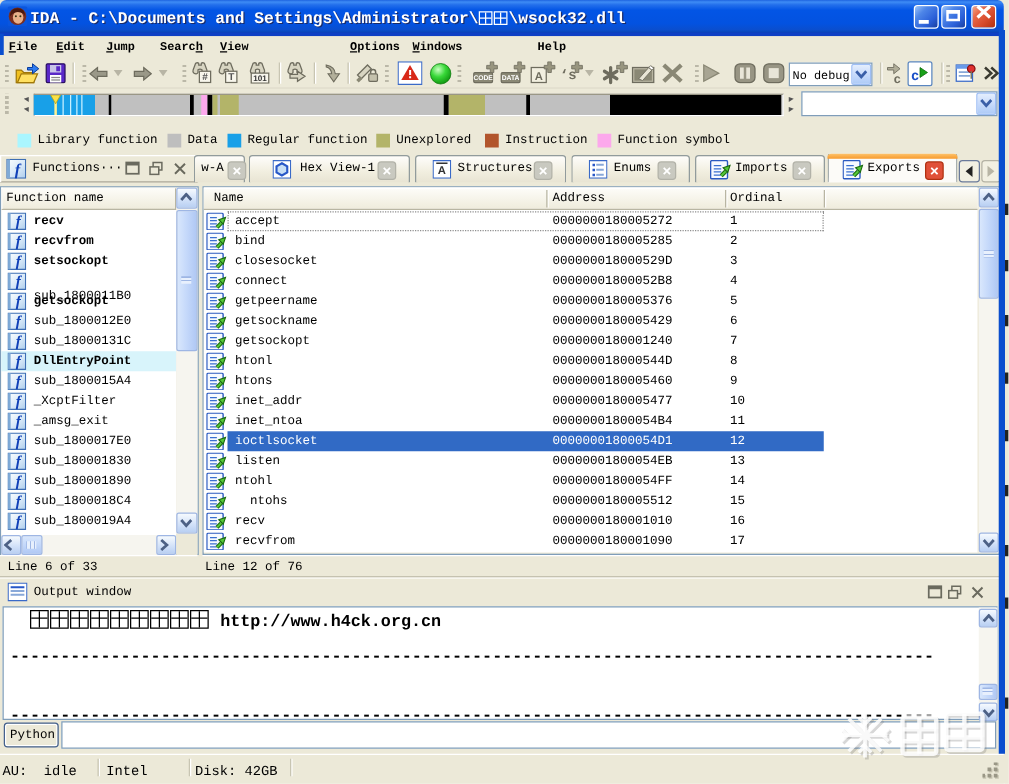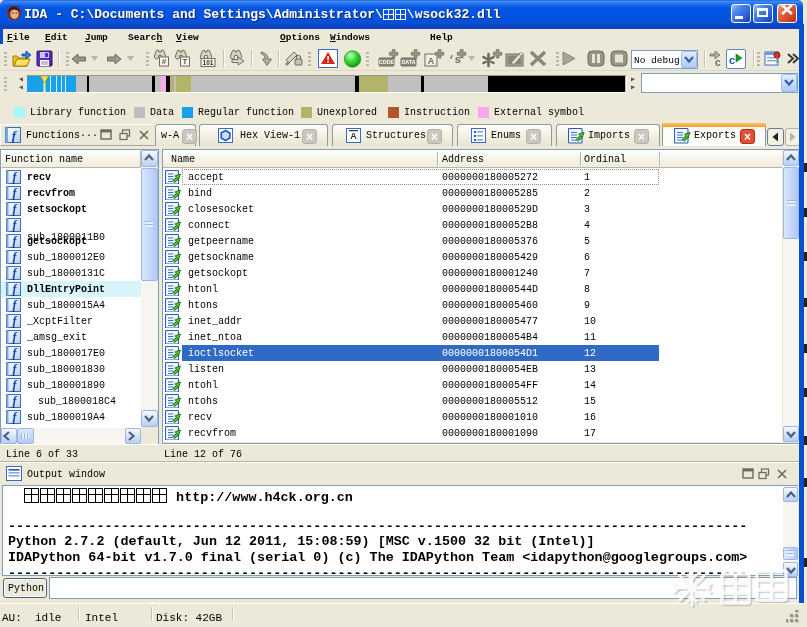--- a/index.html
+++ b/index.html
@@ -243,21 +243,21 @@
 <div class="t" style="left:30px;top:107px;font:10px 'Liberation Mono';color:#000;">Library function</div>
 <div class="a" style="left:134px;top:107px;width:11px;height:11px;background:#BEBEBE;"></div>
 <div class="t" style="left:150px;top:107px;font:10px 'Liberation Mono';color:#000;">Data</div>
 <div class="a" style="left:182px;top:107px;width:11px;height:11px;background:#18A0E8;"></div>
 <div class="t" style="left:198px;top:107px;font:10px 'Liberation Mono';color:#000;">Regular function</div>
 <div class="a" style="left:301px;top:107px;width:11px;height:11px;background:#B3B469;"></div>
 <div class="t" style="left:317px;top:107px;font:10px 'Liberation Mono';color:#000;">Unexplored</div>
 <div class="a" style="left:388px;top:107px;width:11px;height:11px;background:#B2552C;"></div>
 <div class="t" style="left:404px;top:107px;font:10px 'Liberation Mono';color:#000;">Instruction</div>
 <div class="a" style="left:478px;top:107px;width:11px;height:11px;background:#FCA8EC;"></div>
-<div class="t" style="left:494px;top:107px;font:10px 'Liberation Mono';color:#000;">External symbol</div>
+<div class="t" style="left:494px;top:107px;font:10px 'Liberation Mono';color:#000;">Function symbol</div>
 <div class="a" style="left:0;top:124px;width:158px;height:22px;background:#ECE9D8;
 border:1px solid #fff;border-bottom:1px solid #ACA899;border-right:1px solid #ACA899;"></div>
 <svg class="a" style="left:5px;top:127px" width="16" height="16">
       <defs>
         <linearGradient id="fgc" x1="0" y1="0" x2="1" y2="1">
 <stop offset="0" stop-color="#FDFEFF"></stop>
           <stop offset="0.55" stop-color="#D8E9F8"></stop>
           <stop offset="1" stop-color="#AECDEC"></stop>
         </linearGradient>
       </defs>
@@ -537,21 +537,21 @@
         <linearGradient id="fg" x1="0" y1="0" x2="1" y2="1">
 <stop offset="0" stop-color="#FDFEFF"></stop>
           <stop offset="0.55" stop-color="#D8E9F8"></stop>
           <stop offset="1" stop-color="#AECDEC"></stop>
         </linearGradient>
       </defs>
 <rect x="0.5" y="0.5" width="14" height="13" fill="url(#fg)" stroke="#3E6FB4"></rect>
 <rect x="0.5" y="0.5" width="2" height="13" fill="#7FAAD6"></rect>
 <text x="8.5" y="11" font-family="Liberation Serif" font-size="12" font-weight="bold" font-style="italic" fill="#1040B8" text-anchor="middle">f</text>
     </svg>
-<div class="t" style="left:27px;top:396px;font:normal 10px 'Liberation Mono';color:#000;margin-left:11px;">sub_1800018C4</div>
+<div class="t" style="left:27px;top:396px;font:normal 10px 'Liberation Mono';color:#000;">sub_1800018C4</div>
 <svg class="a" style="left:6px;top:410px" width="15" height="14">
       <defs>
         <linearGradient id="fg" x1="0" y1="0" x2="1" y2="1">
 <stop offset="0" stop-color="#FDFEFF"></stop>
           <stop offset="0.55" stop-color="#D8E9F8"></stop>
           <stop offset="1" stop-color="#AECDEC"></stop>
         </linearGradient>
       </defs>
 <rect x="0.5" y="0.5" width="14" height="13" fill="url(#fg)" stroke="#3E6FB4"></rect>
 <rect x="0.5" y="0.5" width="2" height="13" fill="#7FAAD6"></rect>
@@ -740,21 +740,21 @@
 <div class="t" style="left:188px;top:380px;font:10px 'Liberation Mono';color:#000;">ntohl</div>
 <div class="t" style="left:442px;top:380px;font:10px 'Liberation Mono';color:#000;">00000001800054FF</div>
 <div class="t" style="left:584px;top:380px;font:10px 'Liberation Mono';color:#000;">14</div>
 <svg class="a" style="left:165px;top:394px" width="17" height="14">
       <rect x="0.5" y="0.5" width="13" height="13.5" rx="1" fill="#F6FAFF" stroke="#2A5AC0" stroke-width="1.1"></rect>
 <path d="M3 4 L8.5 4 M3 6.5 L8.5 6.5 M3 9 L8.5 9 M3 11.5 L8.5 11.5" stroke="#3A70D0" stroke-width="1"></path>
 <path d="M8.6 11.9 L12 8.5" stroke="#1A6A10" stroke-width="3.2"></path>
 <path d="M8.6 11.9 L12 8.5" stroke="#55C838" stroke-width="1.6"></path>
 <path d="M10 5.8 L15.4 4 L13.6 9.4 Z" fill="#55C838" stroke="#1A6A10" stroke-width="0.9"></path>
     </svg>
-<div class="t" style="left:188px;top:396px;font:10px 'Liberation Mono';color:#000;">ntohs</div>
+<div class="t" style="left:200px;top:396px;font:10px 'Liberation Mono';color:#000;">ntohs</div>
 <div class="t" style="left:442px;top:396px;font:10px 'Liberation Mono';color:#000;">0000000180005512</div>
 <div class="t" style="left:584px;top:396px;font:10px 'Liberation Mono';color:#000;">15</div>
 <svg class="a" style="left:165px;top:410px" width="17" height="14">
       <rect x="0.5" y="0.5" width="13" height="13.5" rx="1" fill="#F6FAFF" stroke="#2A5AC0" stroke-width="1.1"></rect>
 <path d="M3 4 L8.5 4 M3 6.5 L8.5 6.5 M3 9 L8.5 9 M3 11.5 L8.5 11.5" stroke="#3A70D0" stroke-width="1"></path>
 <path d="M8.6 11.9 L12 8.5" stroke="#1A6A10" stroke-width="3.2"></path>
 <path d="M8.6 11.9 L12 8.5" stroke="#55C838" stroke-width="1.6"></path>
 <path d="M10 5.8 L15.4 4 L13.6 9.4 Z" fill="#55C838" stroke="#1A6A10" stroke-width="0.9"></path>
     </svg>
 <div class="t" style="left:188px;top:412px;font:10px 'Liberation Mono';color:#000;">recv</div>
@@ -803,22 +803,20 @@
       <rect x="4.5" y="2" width="7" height="6" fill="none" stroke="#6A6A5E" stroke-width="1.2"></rect>
 <rect x="2" y="5.5" width="7" height="6" fill="#ECE9D8" stroke="#6A6A5E" stroke-width="1.2"></rect>
     </svg>
 <svg class="a" style="left:775px;top:467px" width="14" height="14">
       <path d="M3 3 L11 11 M11 3 L3 11" stroke="#6A6A5E" stroke-width="1.6"></path>
     </svg>
 <div class="a" style="left:2px;top:485px;width:796px;height:91px;background:#fff;
 border:1px solid #7F9DB9;"></div>
 <div class="t" style="left:8px;top:488px;font:bold 13.4px 'Liberation Mono';color:#000;">  <span style="display:inline-block;width:15px;height:15px;border:1px solid #000;margin:0 1px 0px 0;vertical-align:-2px;background:linear-gradient(#000,#000) 50% 0/1px 100% no-repeat,linear-gradient(#000,#000) 0 45%/100% 1px no-repeat;"></span><span style="display:inline-block;width:15px;height:15px;border:1px solid #000;margin:0 1px 0px 0;vertical-align:-2px;background:linear-gradient(#000,#000) 50% 0/1px 100% no-repeat,linear-gradient(#000,#000) 0 45%/100% 1px no-repeat;"></span><span style="display:inline-block;width:15px;height:15px;border:1px solid #000;margin:0 1px 0px 0;vertical-align:-2px;background:linear-gradient(#000,#000) 50% 0/1px 100% no-repeat,linear-gradient(#000,#000) 0 45%/100% 1px no-repeat;"></span><span style="display:inline-block;width:15px;height:15px;border:1px solid #000;margin:0 1px 0px 0;vertical-align:-2px;background:linear-gradient(#000,#000) 50% 0/1px 100% no-repeat,linear-gradient(#000,#000) 0 45%/100% 1px no-repeat;"></span><span style="display:inline-block;width:15px;height:15px;border:1px solid #000;margin:0 1px 0px 0;vertical-align:-2px;background:linear-gradient(#000,#000) 50% 0/1px 100% no-repeat,linear-gradient(#000,#000) 0 45%/100% 1px no-repeat;"></span><span style="display:inline-block;width:15px;height:15px;border:1px solid #000;margin:0 1px 0px 0;vertical-align:-2px;background:linear-gradient(#000,#000) 50% 0/1px 100% no-repeat,linear-gradient(#000,#000) 0 45%/100% 1px no-repeat;"></span><span style="display:inline-block;width:15px;height:15px;border:1px solid #000;margin:0 1px 0px 0;vertical-align:-2px;background:linear-gradient(#000,#000) 50% 0/1px 100% no-repeat,linear-gradient(#000,#000) 0 45%/100% 1px no-repeat;"></span><span style="display:inline-block;width:15px;height:15px;border:1px solid #000;margin:0 1px 0px 0;vertical-align:-2px;background:linear-gradient(#000,#000) 50% 0/1px 100% no-repeat,linear-gradient(#000,#000) 0 45%/100% 1px no-repeat;"></span><span style="display:inline-block;width:15px;height:15px;border:1px solid #000;margin:0 1px 0px 0;vertical-align:-2px;background:linear-gradient(#000,#000) 50% 0/1px 100% no-repeat,linear-gradient(#000,#000) 0 45%/100% 1px no-repeat;"></span> http://www.h4ck.org.cn</div>
 <div class="t" style="left:8px;top:519px;font:bold 13.4px 'Liberation Mono';color:#000;">--------------------------------------------------------------------------------------------</div>
-<div class="t" style="left:8px;top:534px;font:bold 13.4px 'Liberation Mono';color:#000;">Python 2.7.2 (default, Jun 12 2011, 15:08:59) [MSC v.1500 32 bit (Intel)]</div>
-<div class="t" style="left:8px;top:550px;font:bold 13.4px 'Liberation Mono';color:#000;">IDAPython 64-bit v1.7.0 final (serial 0) (c) The IDAPython Team &lt;idapython@googlegroups.com&gt;</div>
 <div class="t" style="left:8px;top:566px;font:bold 13.4px 'Liberation Mono';color:#000;">--------------------------------------------------------------------------------------------</div>
 <div class="a" style="left:783px;top:486px;width:15px;height:89px;background:#F6F5EF;"></div>
 <div class="a" style="left:783px;top:487px;width:15px;height:15px;background:linear-gradient(#F6FAFE,#D3E2F9 55%,#B8CFF2);
     border:1px solid #9EB6E4;border-radius:2px;"></div>
 <svg class="a" style="left:785px;top:491px" width="12" height="12">
       <path d="M2 6 L6 1.5 L10 6" stroke="#4D6185" stroke-width="2.2" fill="none"></path>
     </svg>
 <div class="a" style="left:783px;top:547px;width:15px;height:13px;background:linear-gradient(90deg,#D9E7FC,#C4D8FA 50%,#B0C8F4);
     border:1px solid #9EB6E4;border-radius:2px;"></div>
 <div class="a" style="left:786px;top:550px;width:8px;height:6px;background:repeating-linear-gradient(#9EB6E4 0 1px,#E8F0FD 1px 3px);"></div>

